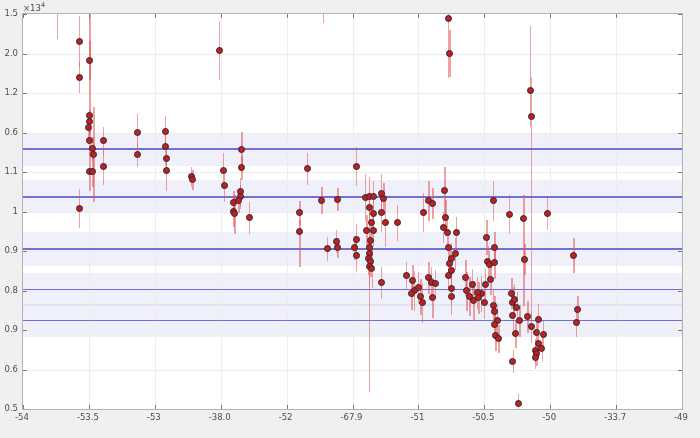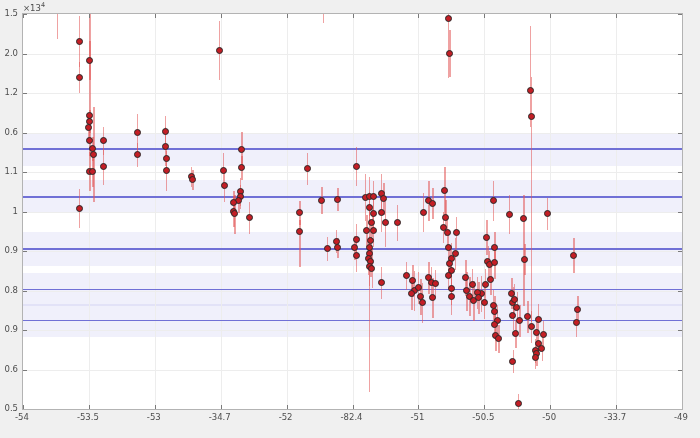--- a/index.html
+++ b/index.html
@@ -426,23 +426,23 @@
         <div class="tick tick-y" style="top: 39.5px; left: 0px;"></div>
         <div class="tick tick-y" style="top: 39.5px; left: 655px;"></div>
         <div class="tick tick-y" style="top: 0px; left: 0px;"></div>
         <div class="tick tick-y" style="top: 0px; left: 655px;"></div>
       </div>
   </div>
   <div id="xlabels">
       <div class="xtick-label" style="left: 22px;">-54</div>
       <div class="xtick-label" style="left: 87.9px;">-53.5</div>
       <div class="xtick-label" style="left: 153.8px;">-53</div>
-      <div class="xtick-label" style="left: 219.7px;">-34.7</div>
+      <div class="xtick-label" style="left: 219.7px;">-38.0</div>
       <div class="xtick-label" style="left: 285.6px;">-52</div>
-      <div class="xtick-label" style="left: 351.5px;">-82.4</div>
+      <div class="xtick-label" style="left: 351.5px;">-67.9</div>
       <div class="xtick-label" style="left: 417.4px;">-51</div>
       <div class="xtick-label" style="left: 483.3px;">-50.5</div>
       <div class="xtick-label" style="left: 549.2px;">-50</div>
       <div class="xtick-label" style="left: 615.1px;">-33.7</div>
       <div class="xtick-label" style="left: 681px;">-49</div>
     </div>
   <div id="ylabels">
       <div class="ytick-label" style="top: 408px;">0.5</div>
       <div class="ytick-label" style="top: 368.5px;">0.6</div>
       <div class="ytick-label" style="top: 329px;">0.9</div>

